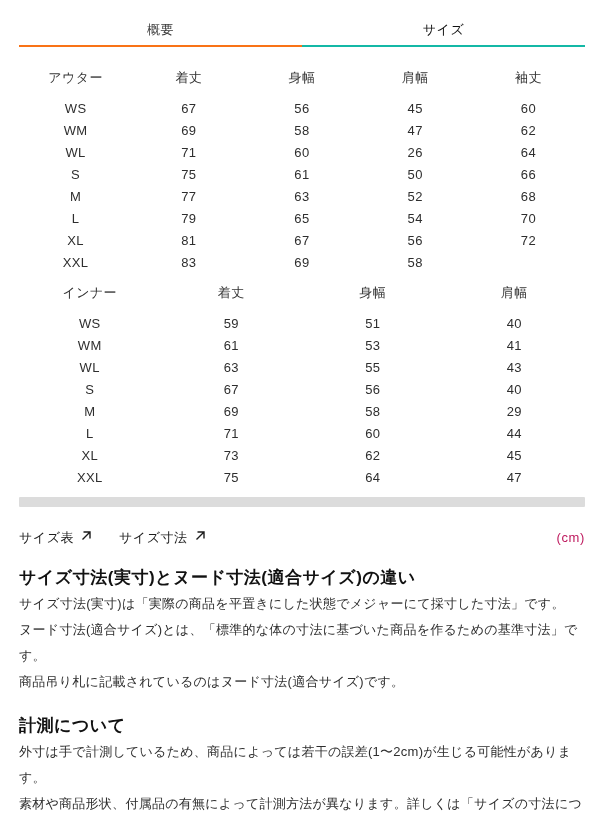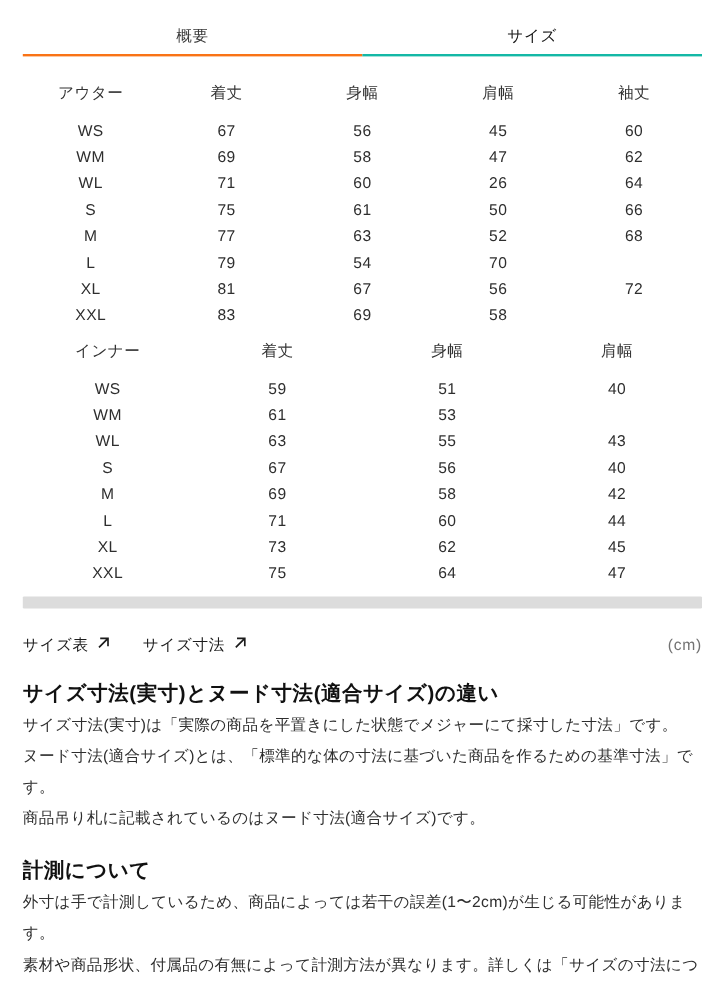--- a/index.html
+++ b/index.html
@@ -62,21 +62,21 @@
   .chart-link {
     display: inline-flex;
     align-items: center;
     gap: 6px;
     color: #1c1c1c;
     cursor: pointer;
     letter-spacing: 0.04em;
   }
   .chart-link + .chart-link { margin-left: 26px; }
   .ext-icon { display: inline-block; }
-  .unit { margin-left: auto; color: #737373; letter-spacing: 0.05em; }
+  .unit { margin-left: auto; color: #be185d; letter-spacing: 0.05em; }
 
   
   .sections { margin-top: 18px; }
   .txt-section + .txt-section { margin-top: 18px; }
   .txt-section h3 {
     font-size: 17px;
     font-weight: bold;
     line-height: 26px;
     color: #111111;
     letter-spacing: 0.03em;
@@ -138,20 +138,21 @@
         <div class="trow cols5">
           <div class="tcell">M</div>
           <div class="tcell">77</div>
           <div class="tcell">63</div>
           <div class="tcell">52</div>
           <div class="tcell">68</div>
         </div>
         <div class="trow cols5">
           <div class="tcell">L</div>
           <div class="tcell">79</div>
+          <div class="tcell">65</div>
           <div class="tcell">54</div>
           <div class="tcell">70</div>
         </div>
         <div class="trow cols5">
           <div class="tcell">XL</div>
           <div class="tcell">81</div>
           <div class="tcell">67</div>
           <div class="tcell">56</div>
           <div class="tcell">72</div>
         </div>
@@ -172,38 +173,39 @@
         <div class="trow cols4">
           <div class="tcell">WS</div>
           <div class="tcell">59</div>
           <div class="tcell">51</div>
           <div class="tcell">40</div>
         </div>
         <div class="trow cols4">
           <div class="tcell">WM</div>
           <div class="tcell">61</div>
           <div class="tcell">53</div>
+          <div class="tcell">41</div>
         </div>
         <div class="trow cols4">
           <div class="tcell">WL</div>
           <div class="tcell">63</div>
           <div class="tcell">55</div>
           <div class="tcell">43</div>
         </div>
         <div class="trow cols4">
           <div class="tcell">S</div>
           <div class="tcell">67</div>
           <div class="tcell">56</div>
           <div class="tcell">40</div>
         </div>
         <div class="trow cols4">
           <div class="tcell">M</div>
           <div class="tcell">69</div>
           <div class="tcell">58</div>
-          <div class="tcell">42</div>
+          <div class="tcell">29</div>
         </div>
         <div class="trow cols4">
           <div class="tcell">L</div>
           <div class="tcell">71</div>
           <div class="tcell">60</div>
           <div class="tcell">44</div>
         </div>
         <div class="trow cols4">
           <div class="tcell">XL</div>
           <div class="tcell">73</div>

